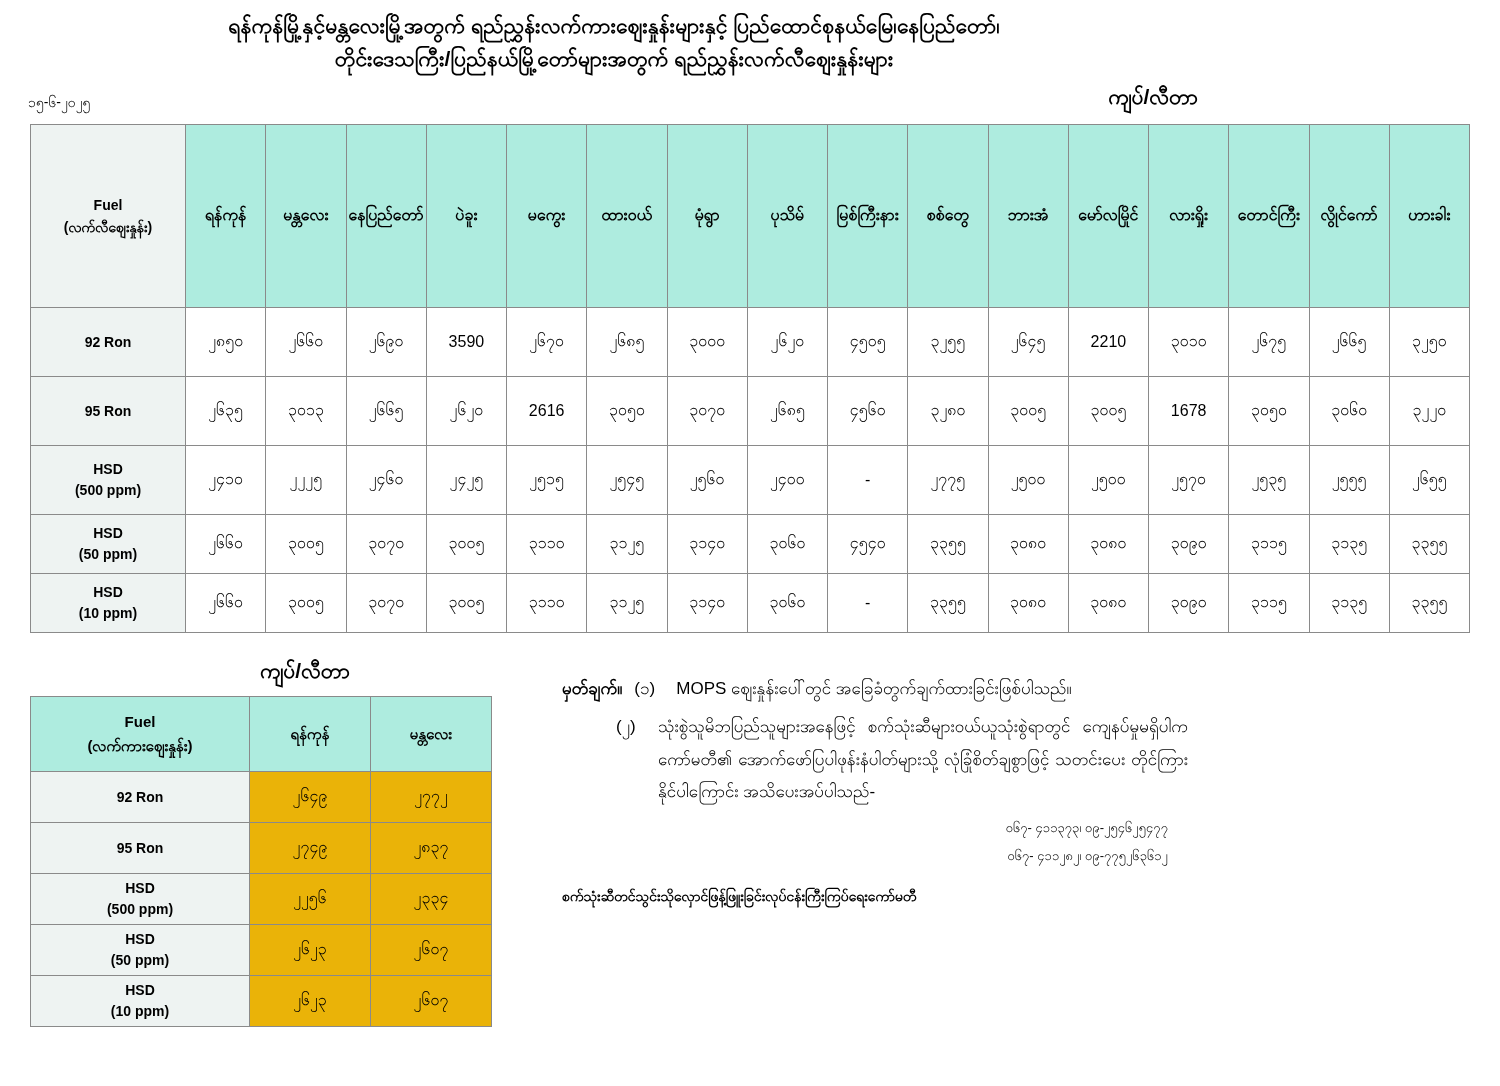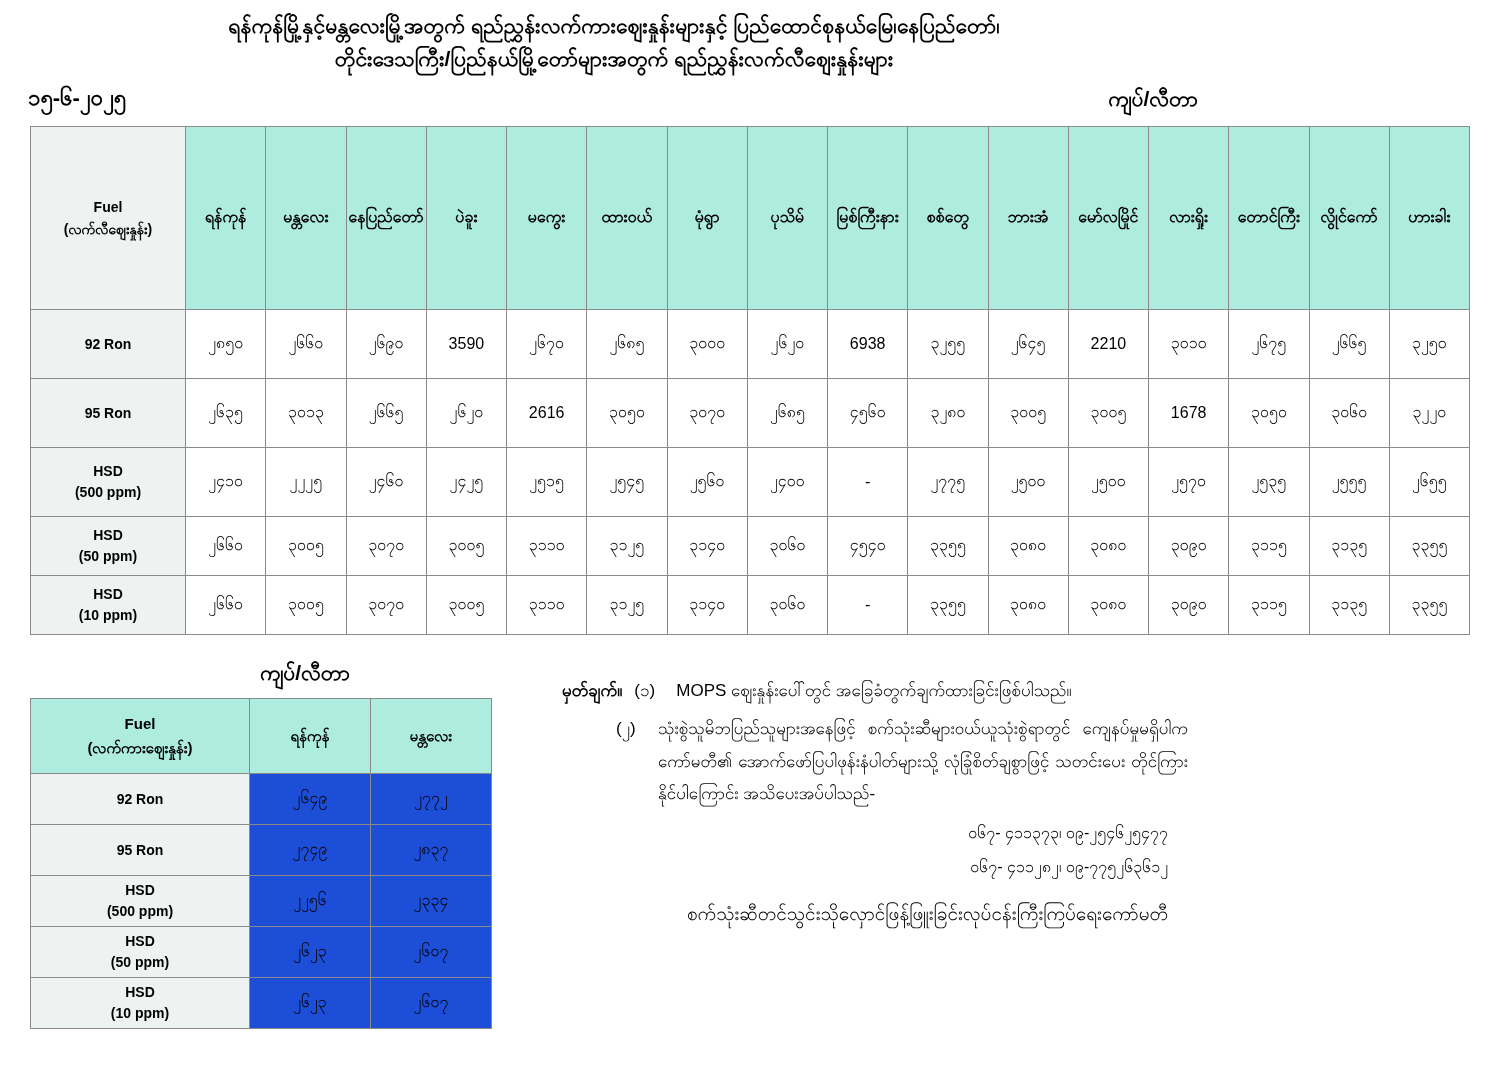--- a/index.html
+++ b/index.html
@@ -31,22 +31,22 @@
     line-height: 1.55;
     letter-spacing: 0.2px;
   }
   .meta-row {
     display: flex;
     justify-content: space-between;
     align-items: flex-end;
     padding: 8px 30px 0 28px;
   }
   .date-text {
-    font-size: 22px;
-    font-weight: bold;
+    font-size: 14px;
+    font-weight: normal;
   }
   .unit-text {
     font-size: 21px;
     font-weight: bold;
   }
   table.main-table {
     border-collapse: collapse;
     margin: 10px 0 0 30px;
     width: 1440px;
     table-layout: fixed;
@@ -119,21 +119,21 @@
   }
   table.small-table thead th.fuel-head-2 { width: 216px; }
   table.small-table tbody th {
     background: #eef3f2;
     font-weight: bold;
     font-size: 14px;
     line-height: 1.5;
     padding: 4px 2px;
   }
   table.small-table tbody td {
-    background: #1d4ed8;
+    background: #eab308;
     height: 48px;
     font-size: 16px;
   }
   .lower-right {
     flex: 1;
     padding: 22px 40px 0 42px;
     box-sizing: border-box;
   }
   .note-row {
     display: flex;
@@ -153,28 +153,28 @@
   }
   .note-body {
     flex: 1;
     text-align: justify;
   }
   .note-indent {
     padding-left: 54px;
   }
   .phone-line {
     text-align: right;
-    font-size: 16px;
+    font-size: 13px;
     line-height: 2.1;
     padding-right: 20px;
   }
   .footer-line {
-    text-align: right;
-    font-size: 19px;
-    font-weight: normal;
+    text-align: left;
+    font-size: 14px;
+    font-weight: bold;
     margin-top: 18px;
     padding-right: 20px;
   }
 </style>
 </head>
 <body>
 
 <div class="page">
 
   <div class="title-block">
@@ -218,21 +218,21 @@
           <div>92 Ron</div>
         </th>
         <td>၂၈၅၀</td>
         <td>၂၆၆၀</td>
         <td>၂၆၉၀</td>
         <td>3590</td>
         <td>၂၆၇၀</td>
         <td>၂၆၈၅</td>
         <td>၃၀၀၀</td>
         <td>၂၆၂၀</td>
-        <td>6938</td>
+        <td>၄၅၀၅</td>
         <td>၃၂၅၅</td>
         <td>၂၆၄၅</td>
         <td>2210</td>
         <td>၃၀၁၀</td>
         <td>၂၆၇၅</td>
         <td>၂၆၆၅</td>
         <td>၃၂၅၀</td>
       </tr>
       <tr class="row-tall">
         <th>

